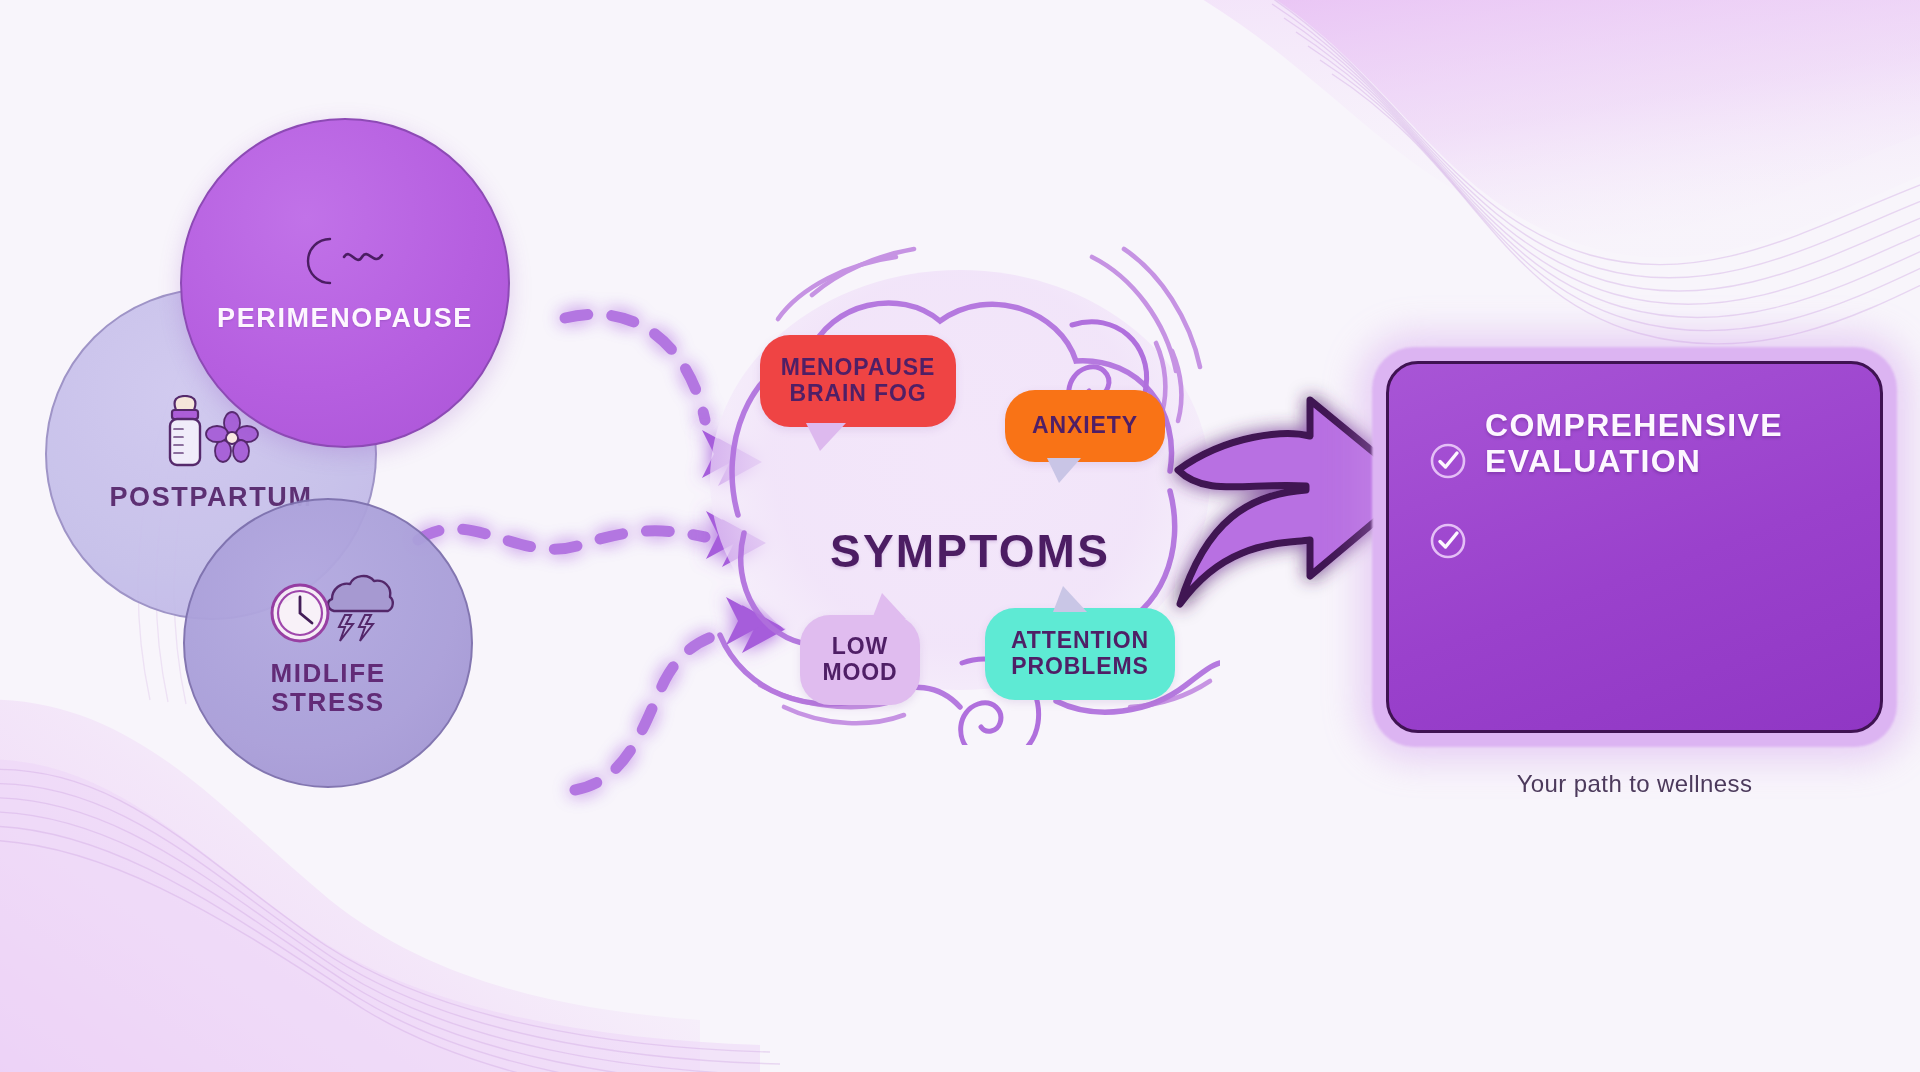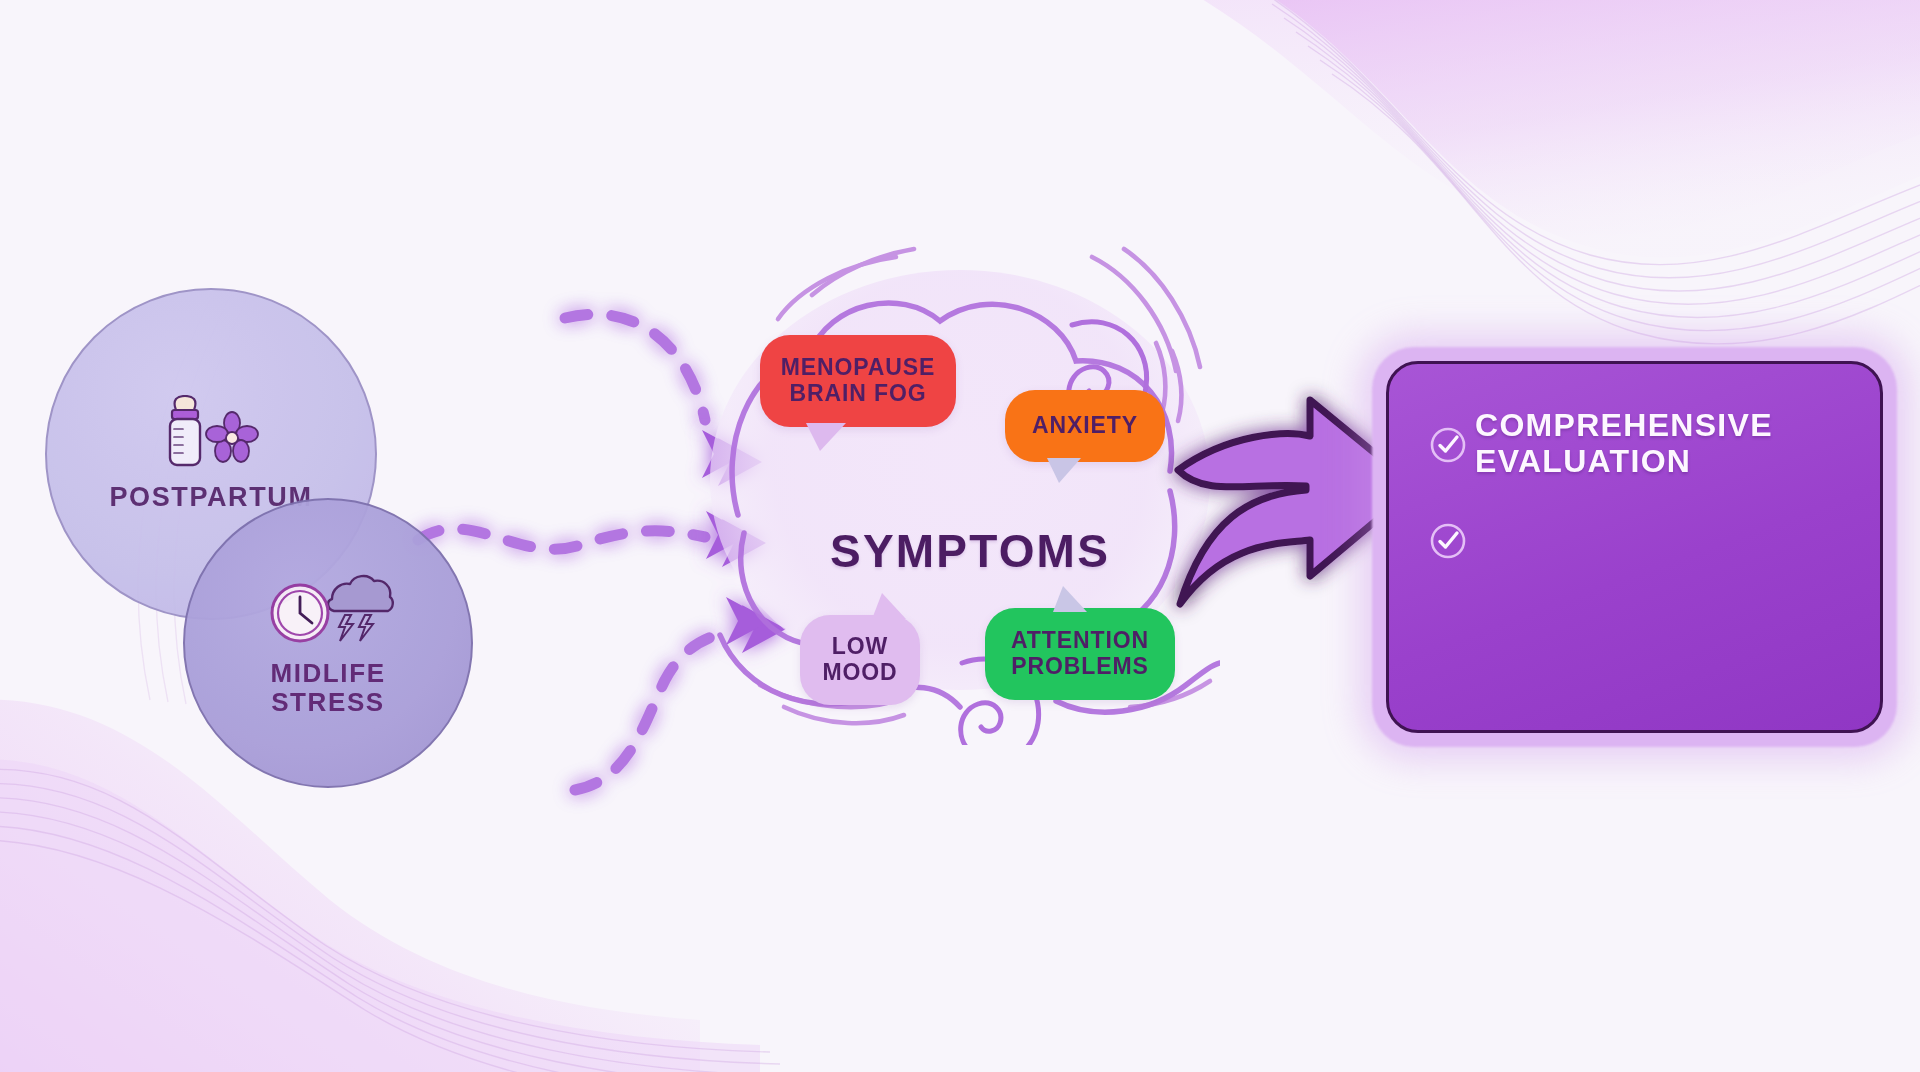--- a/index.html
+++ b/index.html
@@ -155,21 +155,21 @@
   }
   #bubble-low-mood .tail {
     left: 72px; top: -22px;
     border-left: 10px solid transparent;
     border-right: 24px solid transparent;
     border-bottom: 26px solid #e0bcef;
   }
   #bubble-attention {
     left: 985px; top: 608px;
     width: 190px; height: 92px;
-    background: #22c55e;
+    background: #5eead4;
     font-size: 23px;
     z-index: 9;
   }
   #bubble-attention .tail {
     left: 68px; top: -22px;
     border-left: 10px solid transparent;
     border-right: 24px solid transparent;
     border-bottom: 26px solid #c9c6e6;
   }
   #symptoms-title {
@@ -204,22 +204,22 @@
     width: 497px; height: 372px;
     box-sizing: border-box;
     border-radius: 32px;
     background: linear-gradient(160deg, #a855d6 0%, #9a41cc 55%, #9037c4 100%);
     border: 3px solid #3f1352;
     padding: 44px 30px 0 40px;
     box-sizing: border-box;
   }
   .card-item {
     display: flex;
-    align-items: center;
-    gap: 8px;
+    align-items: flex-end;
+    gap: 18px;
     margin-bottom: 40px;
   }
   .check-circle {
     flex: 0 0 auto;
     width: 38px; height: 38px;
     margin-top: 2px;
   }
   .card-text {
     font-weight: bold;
     font-size: 32px;
@@ -321,20 +321,29 @@
     <g fill="#a65ddb" filter="url(#softGlow)">
       <path d="M718,438 L762,462 L718,486 L730,462 Z"></path>
       <path d="M702,430 L746,454 L702,478 L714,454 Z"></path>
       <path d="M722,519 L766,543 L722,567 L734,543 Z"></path>
       <path d="M706,511 L750,535 L706,559 L718,535 Z"></path>
       <path d="M742,605 L786,629 L742,653 L754,629 Z"></path>
       <path d="M726,597 L770,621 L726,645 L738,621 Z"></path>
     </g>
   </svg>
 
+  <div class="circle" id="circle-perimenopause">
+    <span class="c-icon">
+      <svg width="86" height="56" viewBox="0 0 86 56">
+        <path d="M28,6 A22,22 0 1 0 28,50 A17,17 0 1 1 28,6 Z" fill="#e9defa" stroke="#4b1d63" stroke-width="2.4" stroke-linejoin="round"></path>
+        <path d="M42,24 C48,14 54,34 60,24 C66,14 72,34 80,22" fill="none" stroke="#4b1d63" stroke-width="2.6" stroke-linecap="round"></path>
+      </svg>
+    </span>
+    <span class="c-label">PERIMENOPAUSE</span>
+  </div>
 
   <div class="circle" id="circle-postpartum">
     <span class="c-icon">
       <svg width="130" height="74" viewBox="0 0 130 74">
         <g transform="translate(4,0)">
           <path d="M26,4 C30,0 40,0 44,4 C47,8 45,12 44,15 L26,15 C25,12 23,8 26,4 Z" fill="#f5e6d8" stroke="#4b1d63" stroke-width="2.2" stroke-linejoin="round"></path>
           <rect x="22" y="15" width="26" height="9" rx="2.5" fill="#a855d6" stroke="#4b1d63" stroke-width="2.2"></rect>
           <rect x="20" y="24" width="30" height="46" rx="7" fill="#f0ecfa" stroke="#4b1d63" stroke-width="2.4"></rect>
           <g stroke="#4b1d63" stroke-width="1.7" stroke-linecap="round" opacity="0.85">
             <line x1="24" y1="34" x2="33" y2="34"></line>
@@ -467,14 +476,15 @@
           <svg width="38" height="38" viewBox="0 0 38 38">
             <circle cx="19" cy="19" r="16" fill="none" stroke="#e4bff6" stroke-width="2.6"></circle>
             <path d="M11,19.5 L16.5,25 L28,11" fill="none" stroke="#fdf7ff" stroke-width="3.4" stroke-linecap="round" stroke-linejoin="round"></path>
           </svg>
         </span>
       </div>
 
     </div>
   </div>
 
+  <div id="wellness-caption">Your path to wellness</div>
 
 </div>
 
 </body></html>

